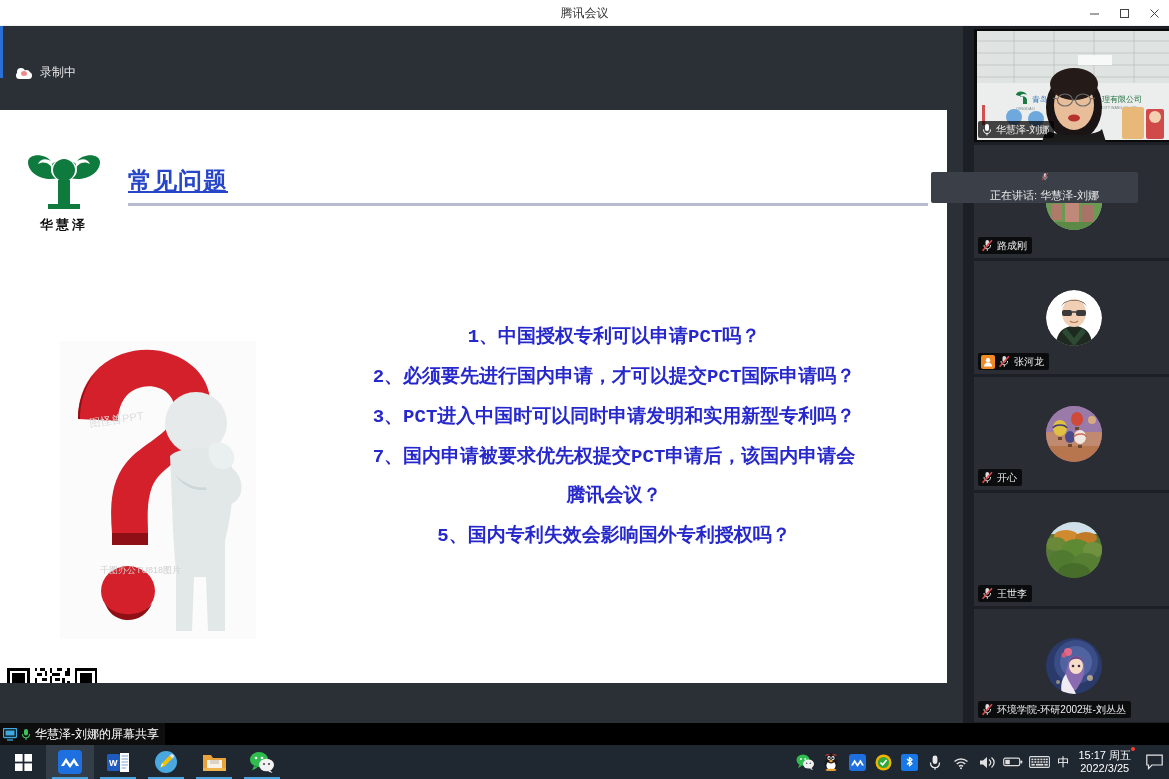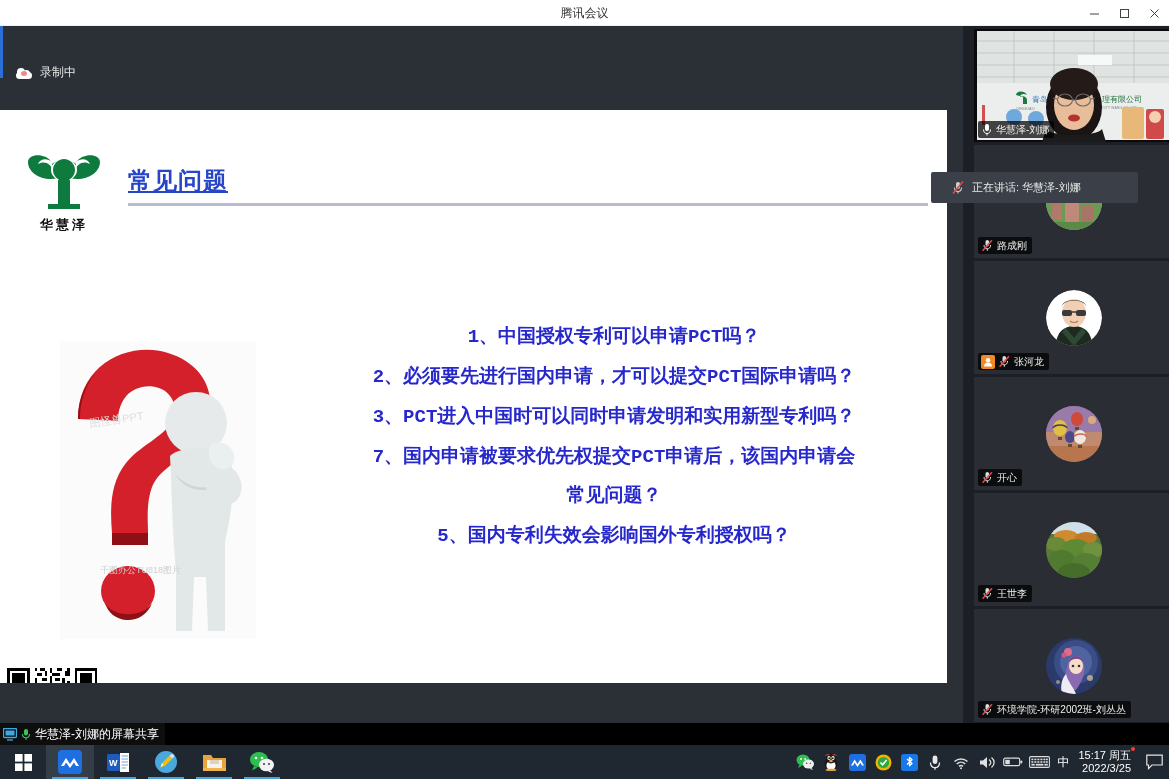--- a/index.html
+++ b/index.html
@@ -117,21 +117,21 @@
     width: 14px; height: 14px; background: #f08a24; border-radius: 2px;
     display: flex; align-items: center; justify-content: center; flex: 0 0 auto;
   }
   .mic-muted { width: 13px; height: 13px; flex: 0 0 auto; }
   .mic-on { width: 12px; height: 13px; flex: 0 0 auto; }
 
   .speaking-toast {
     position: absolute; left: 931px; top: 146px; width: 207px; height: 31px;
     background: #3a3f48; display: flex; align-items: center; gap: 7px;
     padding-left: 20px; border-radius: 2px; z-index: 40;
-    font-size: 11px; color: #eaeaea;
+    font-size: 11px; color: #eaeaea; flex-direction: column;
   }
 
   
   .share-bar {
     position: absolute; left: 0; top: 723px; width: 1169px; height: 22px;
     background: #000000;
     text-align: right;
   }
   .share-label {
     position: absolute; left: 0; top: 0; height: 22px;
@@ -161,21 +161,21 @@
   }
   .tray-icon {
     width: 26px; height: 34px; display: flex; align-items: center; justify-content: center;
   }
   .tray-ime {
     width: 22px; height: 34px; display: flex; align-items: center; justify-content: center;
     color: #fff; font-size: 12px;
   }
   .tray-clock {
     height: 34px; padding: 0 8px 0 4px; color: #fff; font-size: 11px;
-    display: flex; flex-direction: column; align-items: flex-end; justify-content: center;
+    display: flex; flex-direction: column; align-items: center; justify-content: center;
     line-height: 1.2; position: relative;
   }
   .tray-clock .reddot {
     position: absolute; right: 4px; top: 2px; width: 4px; height: 4px;
     background: #ff3b30; border-radius: 50%;
   }
   .tray-action {
     width: 30px; height: 34px; display: flex; align-items: center; justify-content: center;
   }
 </style>
@@ -258,21 +258,21 @@
           <div class="q-line">1、中国授权专利可以申请PCT吗？</div>
         </div>
         <div class="q-block">
           <div class="q-line">2、必须要先进行国内申请，才可以提交PCT国际申请吗？</div>
         </div>
         <div class="q-block">
           <div class="q-line">3、PCT进入中国时可以同时申请发明和实用新型专利吗？</div>
         </div>
         <div class="q-block wrap">
           <div class="q-line">7、国内申请被要求优先权提交PCT申请后，该国内申请会</div>
-          <div class="q-line">常见问题？</div>
+          <div class="q-line">腾讯会议？</div>
         </div>
         <div class="q-block">
           <div class="q-line">5、国内专利失效会影响国外专利授权吗？</div>
         </div>
       </div>
 
       <div class="qr-code">
         <svg width="105" height="100" viewBox="0 0 42 40" shape-rendering="crispEdges">
           <rect width="42" height="40" fill="#ffffff"></rect>
           <g fill="#000000">

